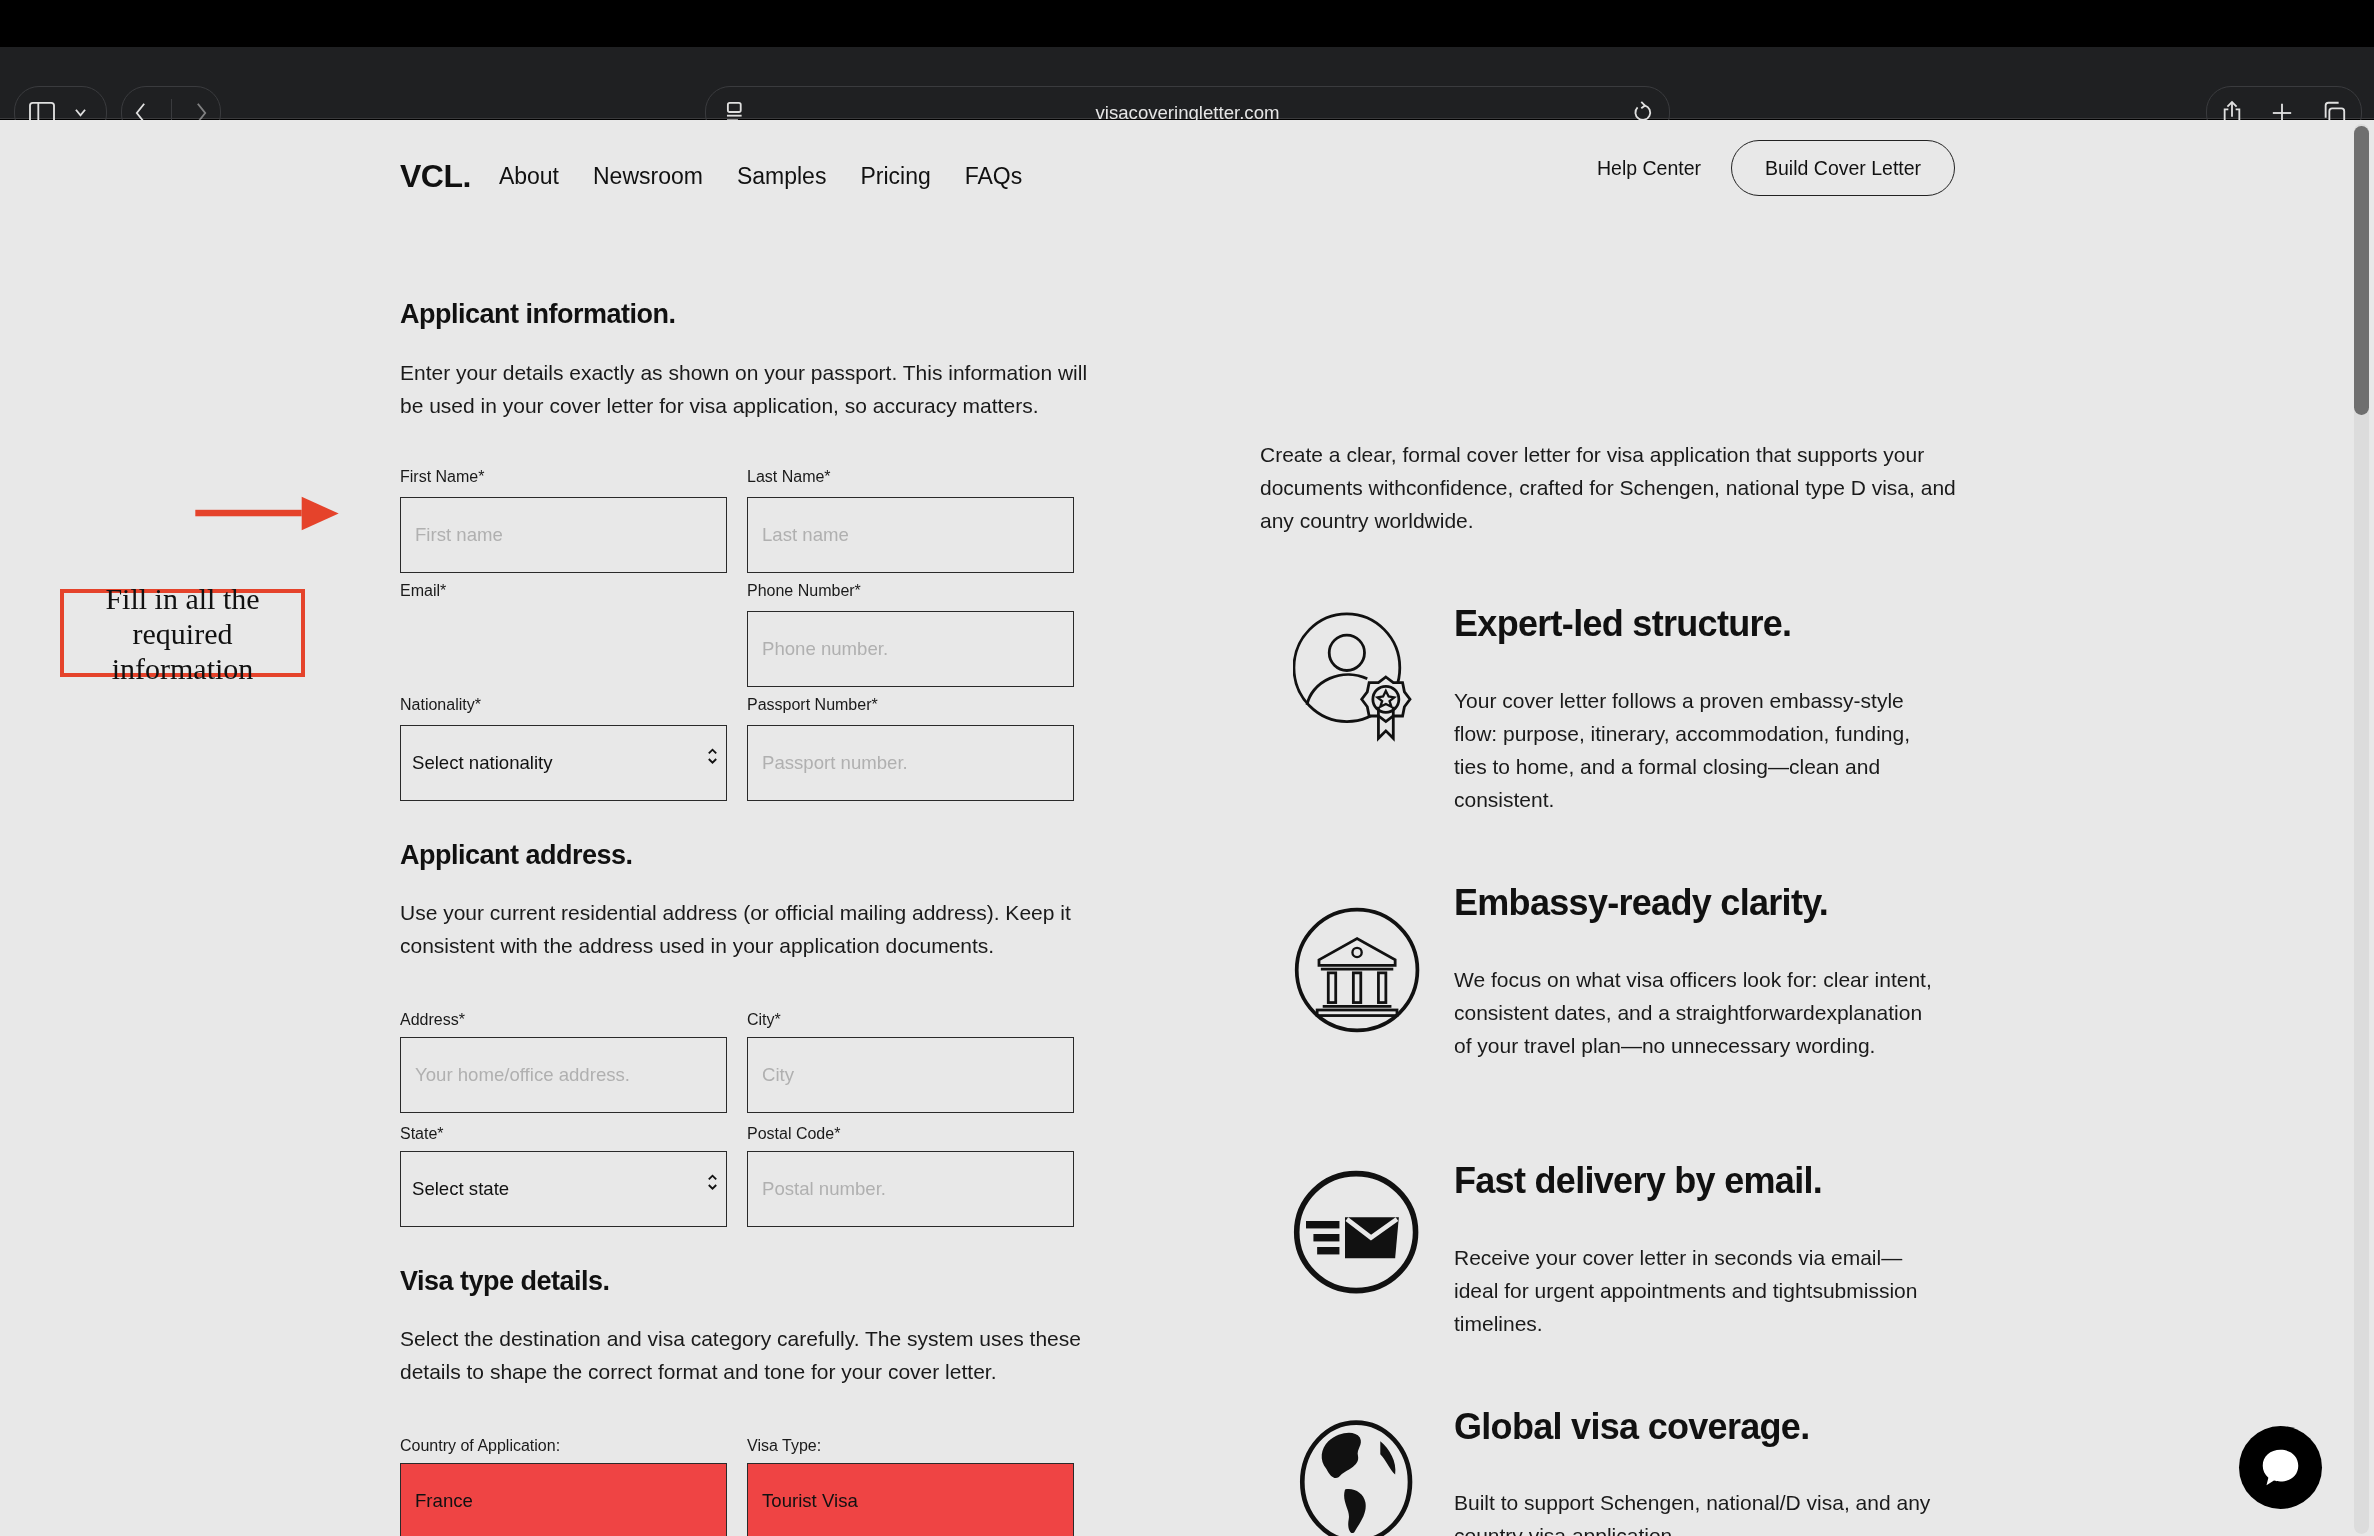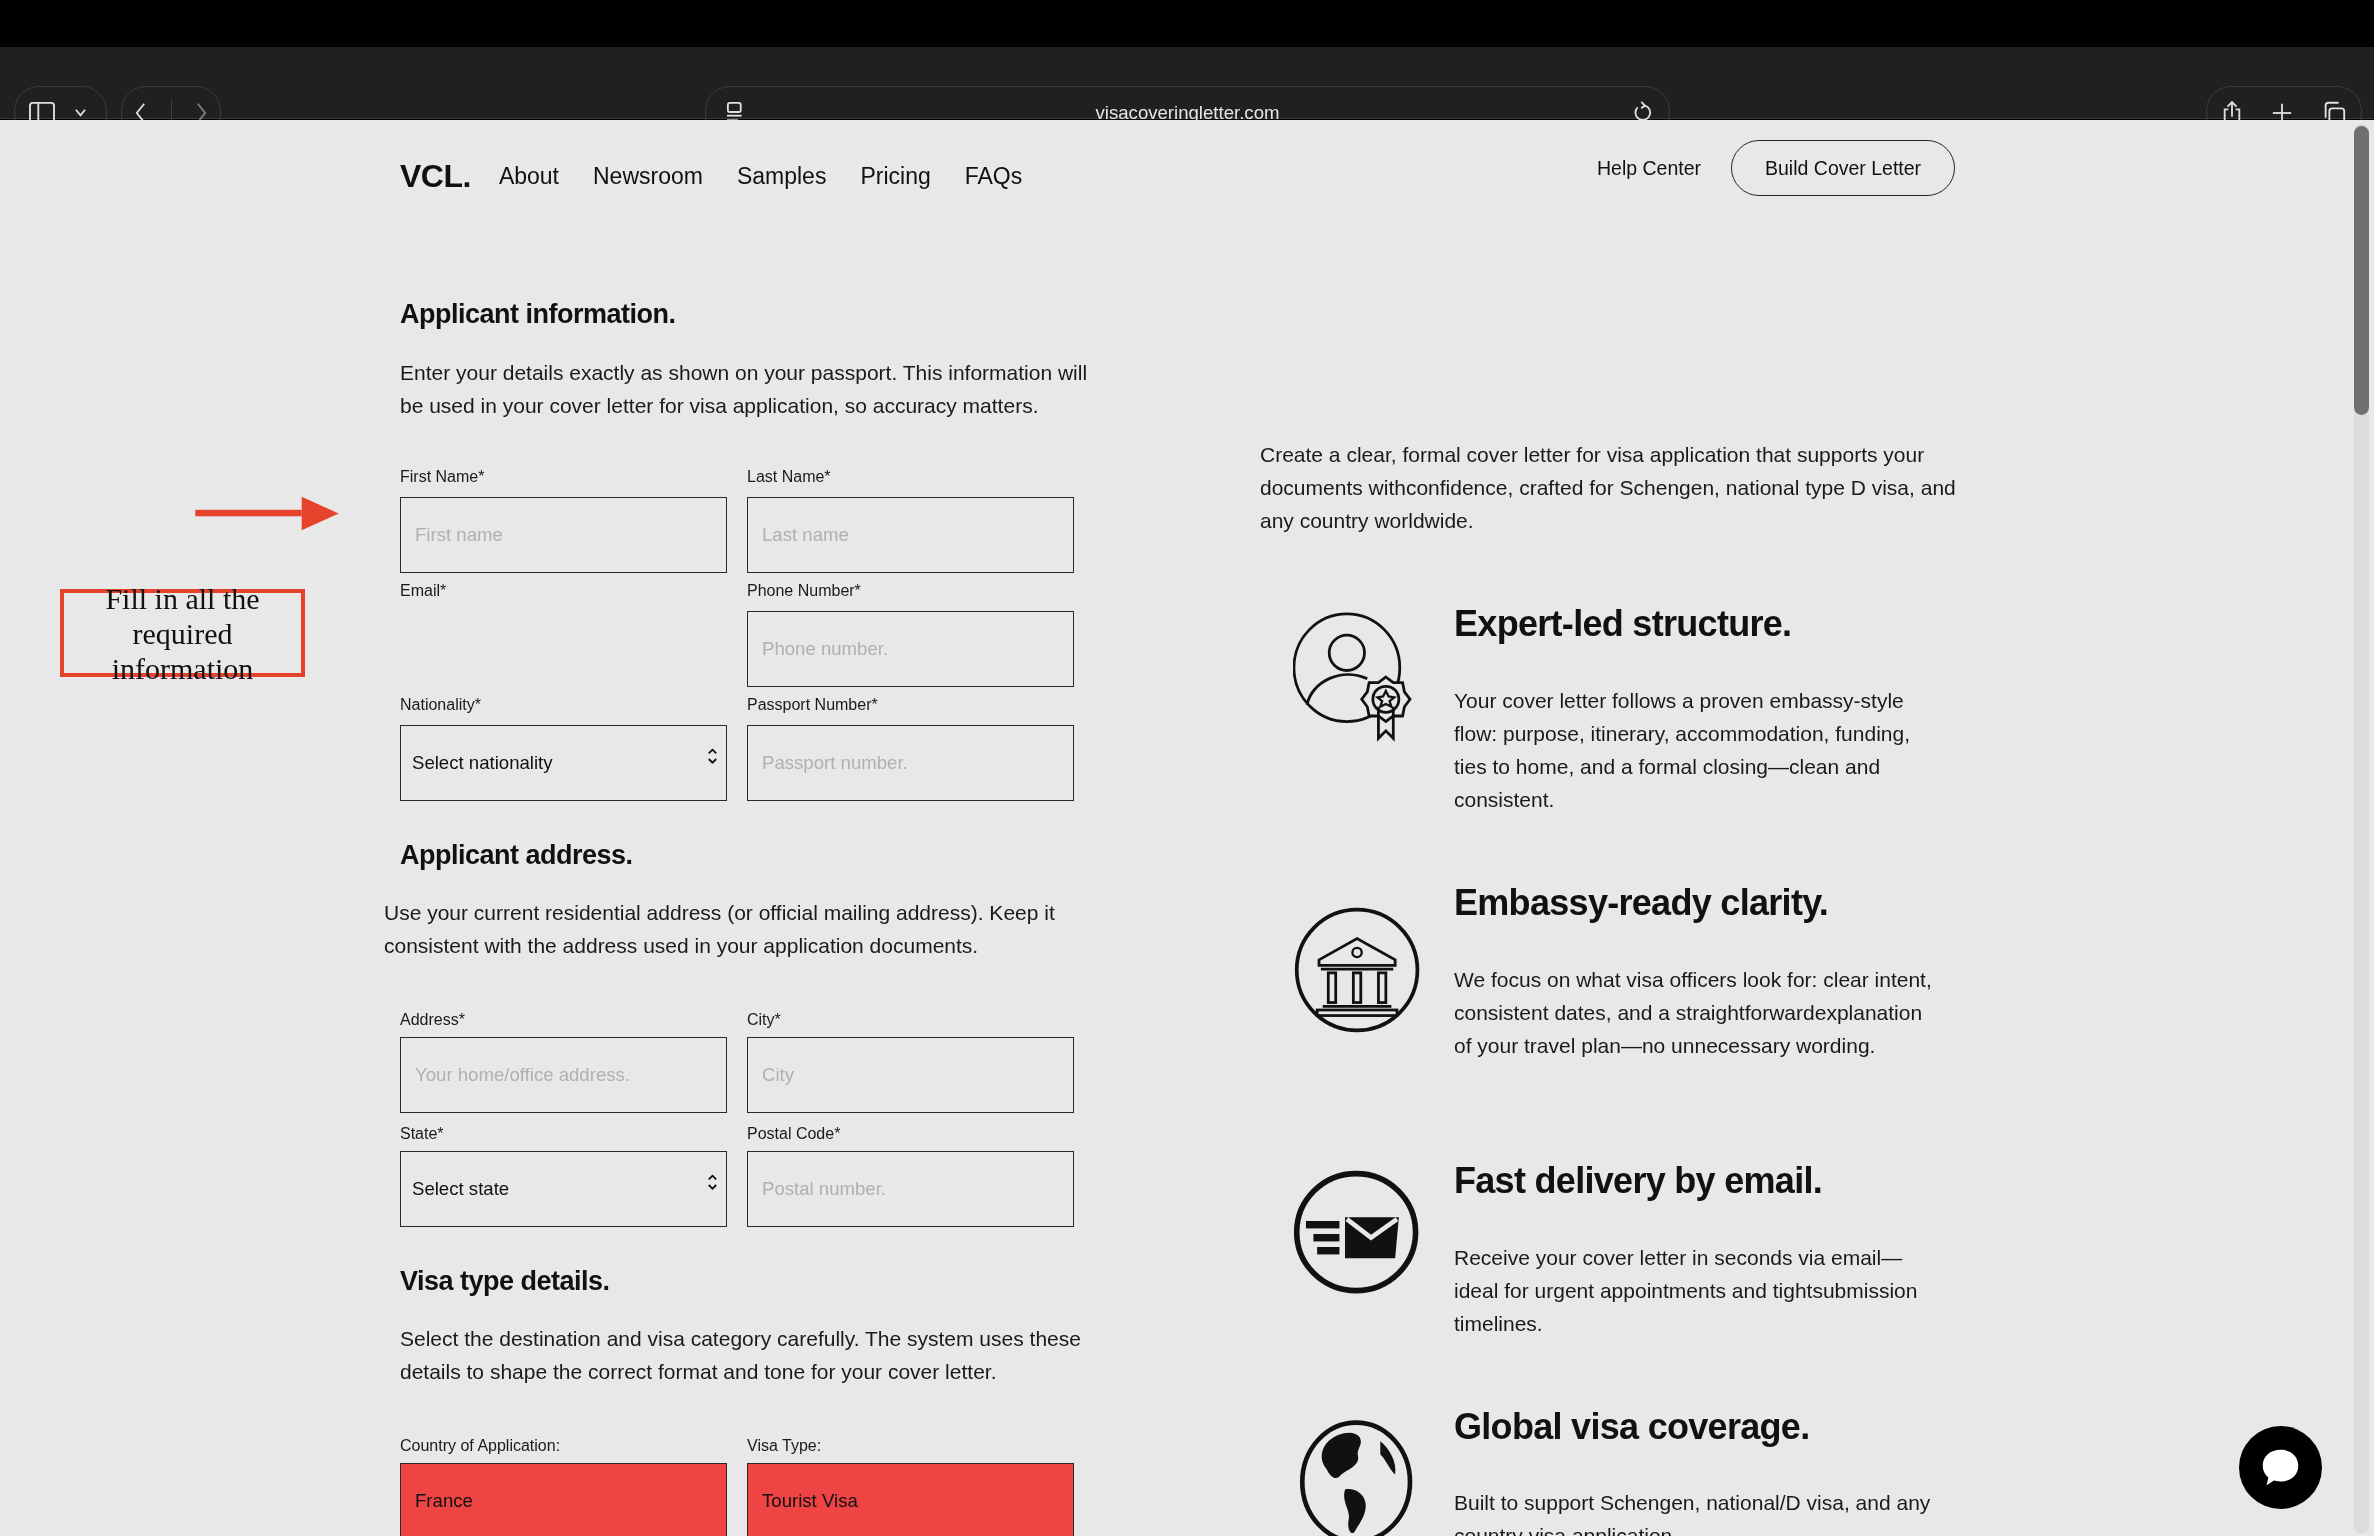--- a/index.html
+++ b/index.html
@@ -163,21 +163,21 @@
     <span>Select nationality</span>
     <svg class="chev" width="13" height="20.4" viewBox="0 0 14 22">
         <polyline points="3,8 7,4 11,8" fill="none" stroke="#111" stroke-width="2"></polyline>
         <polyline points="3,14 7,18 11,14" fill="none" stroke="#111" stroke-width="2"></polyline>
       </svg>
   </div>
   <div class="field-label" style="left:747px; top:576px;">Passport Number*</div>
   <div class="field" style="left:747px; top:605px;">Passport number.</div>
 
   <div class="section-title" style="left:400px; top:720px;">Applicant address.</div>
-  <div class="section-desc" style="left:384px; top:776px;">Use your current residential address (or official mailing address). Keep it consistent with the address used in your application documents.</div>
+  <div class="section-desc" style="left:400px; top:776px;">Use your current residential address (or official mailing address). Keep it consistent with the address used in your application documents.</div>
 
   <div class="field-label" style="left:400px; top:891px;">Address*</div>
   <div class="field" style="left:400px; top:917px;">Your home/office address.</div>
   <div class="field-label" style="left:747px; top:891px;">City*</div>
   <div class="field" style="left:747px; top:917px;">City</div>
 
   <div class="field-label" style="left:400px; top:1005px;">State*</div>
   <div class="field select" style="left:400px; top:1031px;">
     <span>Select state</span>
     <svg class="chev" width="13" height="20.4" viewBox="0 0 14 22">

